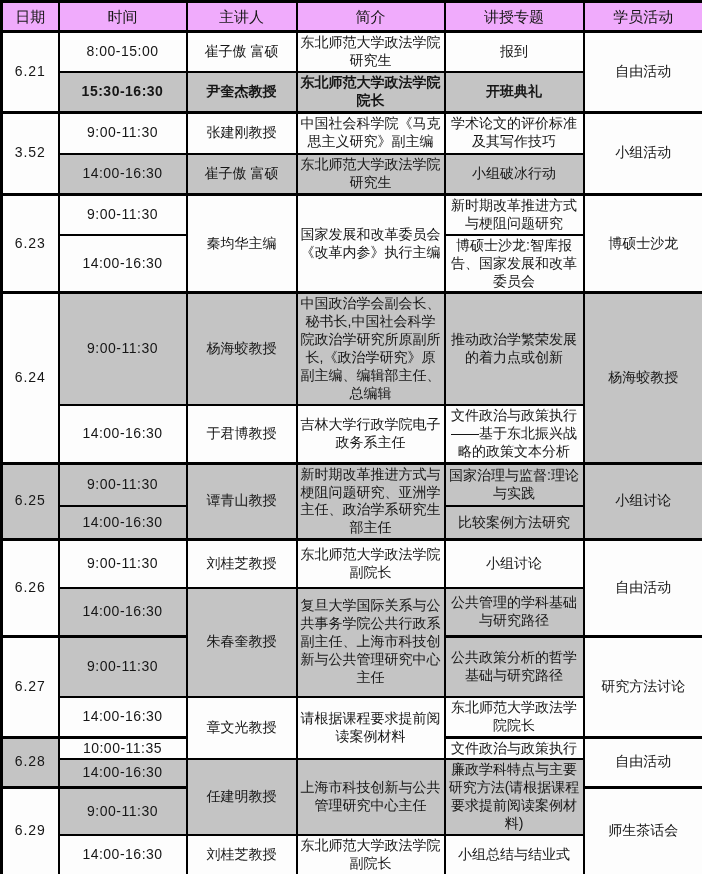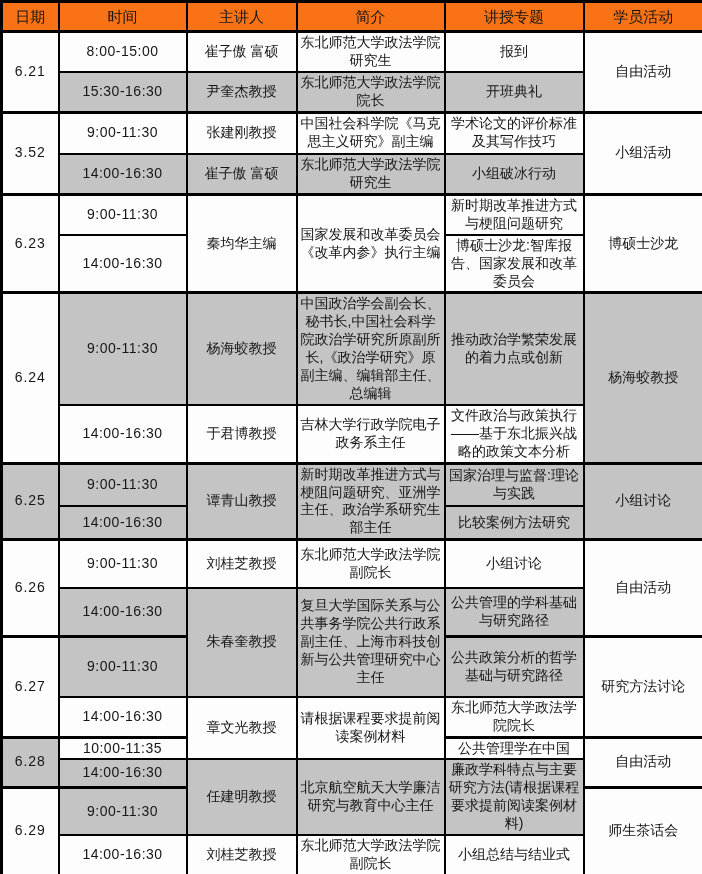--- a/index.html
+++ b/index.html
@@ -21,21 +21,21 @@
     line-height:1.28;
     padding:1px 2px;
     overflow:hidden;
     word-break:break-all;
   }
   thead th{
     height:25px;
     font-weight:normal;
     font-size:15px;
     border-bottom:3px solid #000;
-    background:#f97316;
+    background:#f0abfc;
   }
   tr.blk > td{border-top:3px solid #000;}
   td.g{background:#c4c4c4;}
   td.col-date{letter-spacing:1px;}
   td.col-time{letter-spacing:0.5px;}
 </style>
 </head>
 <body>
 
 <div class="page">
@@ -60,21 +60,21 @@
     </thead>
     <tbody>
         <tr class="blk" style="height: 30px;">
           <td rowspan="2" class="col-date">6.21</td>
           <td class="col-time">8:00-15:00</td>
           <td class="col-speaker">崔子傲 富硕</td>
           <td class="col-intro">东北师范大学政法学院研究生</td>
           <td class="col-topic">报到</td>
           <td rowspan="2" class="col-activity">自由活动</td>
         </tr>
-        <tr style="height: 30px;">
+        <tr style="height: 30px; font-weight: bold;">
           <td class="col-time g">15:30-16:30</td>
           <td class="col-speaker g">尹奎杰教授</td>
           <td class="col-intro g">东北师范大学政法学院院长</td>
           <td class="col-topic g">开班典礼</td>
         </tr>
         <tr class="blk" style="height: 42px;">
           <td rowspan="2" class="col-date">3.52</td>
           <td class="col-time">9:00-11:30</td>
           <td class="col-speaker">张建刚教授</td>
           <td class="col-intro">中国社会科学院《马克思主义研究》副主编</td>
@@ -147,27 +147,27 @@
         </tr>
         <tr style="height: 36px;">
           <td class="col-time">14:00-16:30</td>
           <td rowspan="2" class="col-speaker">章文光教授</td>
           <td rowspan="2" class="col-intro">请根据课程要求提前阅读案例材料</td>
           <td class="col-topic">东北师范大学政法学院院长</td>
         </tr>
         <tr class="blk" style="height: 22px;">
           <td rowspan="2" class="col-date g">6.28</td>
           <td class="col-time">10:00-11:35</td>
-          <td class="col-topic">公共管理学在中国</td>
+          <td class="col-topic">文件政治与政策执行</td>
           <td rowspan="2" class="col-activity">自由活动</td>
         </tr>
         <tr style="height: 28px;">
           <td class="col-time g">14:00-16:30</td>
           <td rowspan="2" class="col-speaker g">任建明教授</td>
-          <td rowspan="2" class="col-intro g">北京航空航天大学廉洁研究与教育中心主任</td>
+          <td rowspan="2" class="col-intro g">上海市科技创新与公共管理研究中心主任</td>
           <td rowspan="2" class="col-topic g">廉政学科特点与主要研究方法(请根据课程要求提前阅读案例材料)</td>
         </tr>
         <tr class="blk" style="height: 46px;">
           <td rowspan="2" class="col-date">6.29</td>
           <td class="col-time g">9:00-11:30</td>
           <td rowspan="2" class="col-activity">师生茶话会</td>
         </tr>
         <tr style="height: 36px;">
           <td class="col-time">14:00-16:30</td>
           <td class="col-speaker">刘桂芝教授</td>

